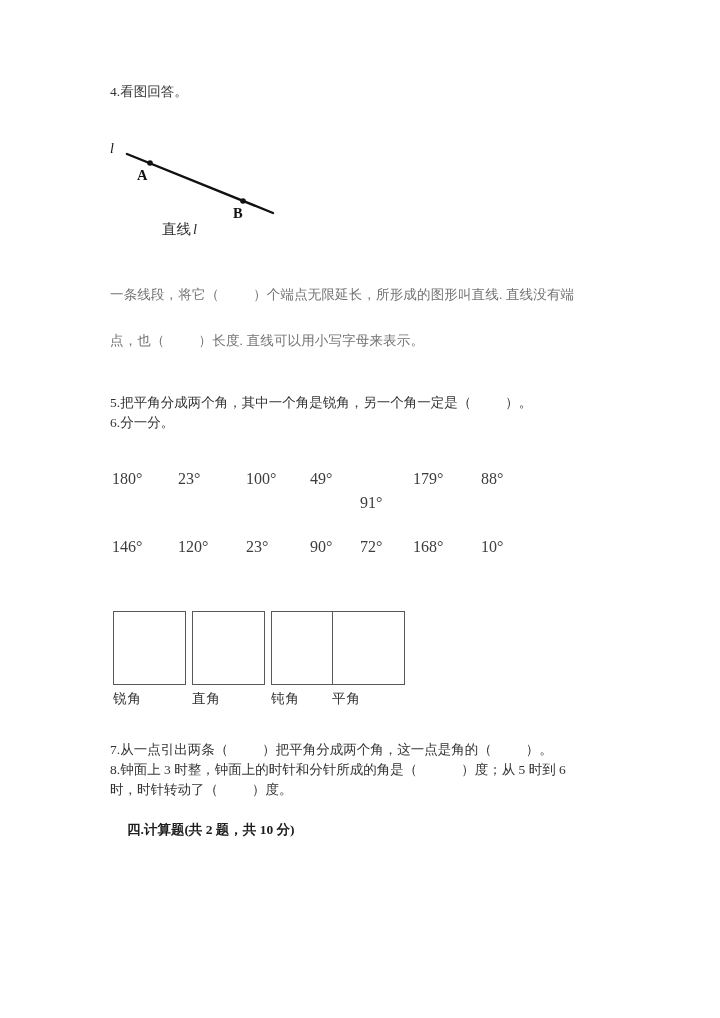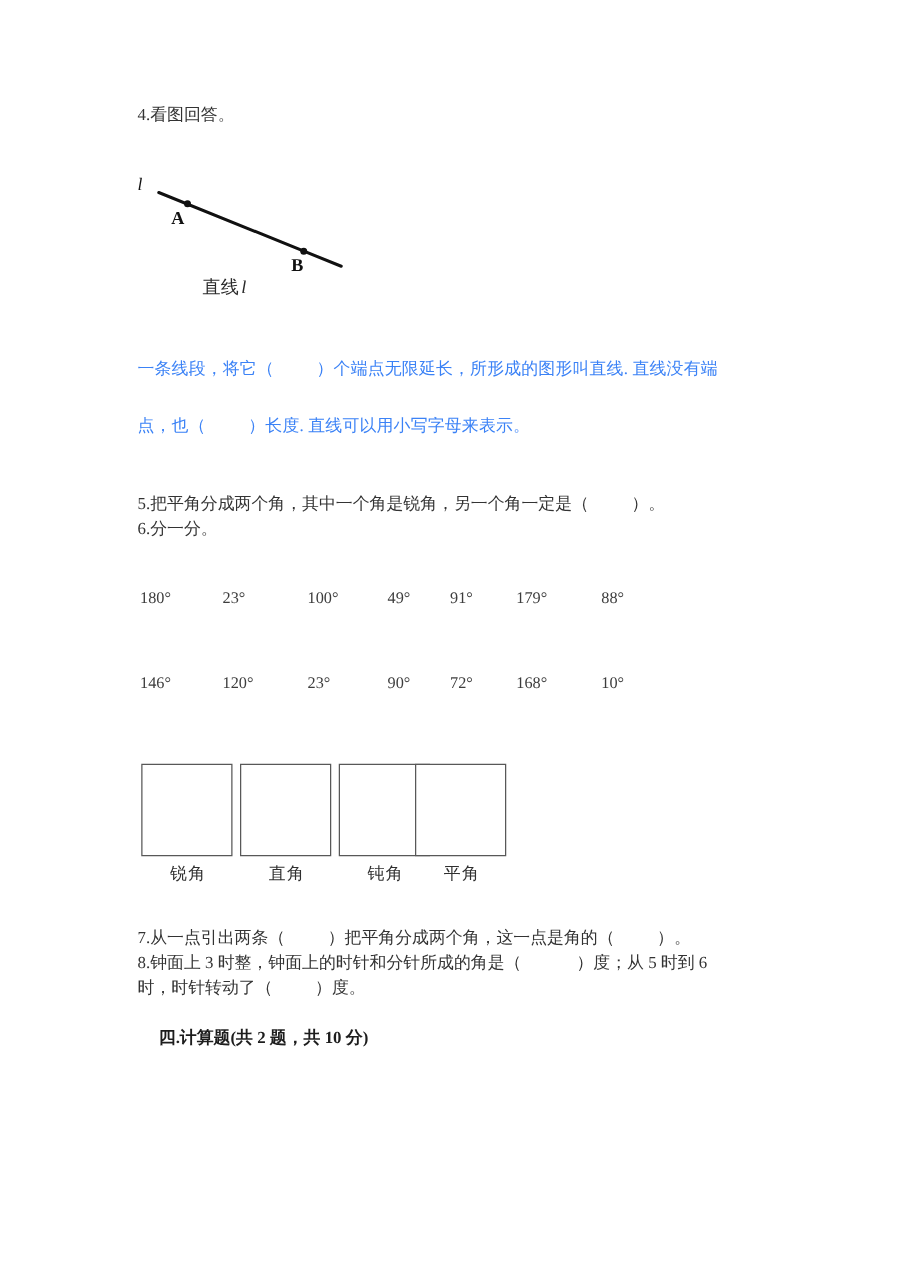--- a/index.html
+++ b/index.html
@@ -25,21 +25,21 @@
     position: absolute;
     font-size: 13.5px;
     line-height: 17px;
     color: #333333;
     white-space: nowrap;
   }
   .para {
     position: absolute;
     font-size: 13.5px;
     line-height: 46px;
-    color: #3b82f6;
+    color: #737373;
     letter-spacing: 0.15px;
     font-family: Liberation Serif, serif;
   }
   .blank {
     display: inline-block;
     width: 34px;
   }
   .blank-lg {
     display: inline-block;
     width: 44px;
@@ -78,21 +78,21 @@
     padding-left: 2px;
   }
 
   
   .angle-row {
     position: absolute;
     height: 20px;
   }
   .angle-val {
     position: absolute;
-    font-size: 13px;
+    font-size: 16px;
     color: #3d3d3d;
     font-family: "Liberation Serif", "DejaVu Serif", serif;
     white-space: nowrap;
     text-align: right;
   }
 
   
   #box-group {
     position: absolute;
     left: 113px;
@@ -107,21 +107,21 @@
   }
   .box-shape {
     width: 73px;
     height: 74px;
     border: 1.6px solid #585858;
     background: #ffffff;
     box-sizing: border-box;
   }
   .box-label {
     margin-top: 5px;
-    text-align: center;
+    text-align: left;
     font-size: 13.5px;
     color: #2f2f2f;
     letter-spacing: 1px;
   }
 
   .section-head {
     position: absolute;
     font-size: 13.5px;
     font-weight: bold;
     color: #1d1d1d;
@@ -156,21 +156,21 @@
     <span>5.把平角分成两个角，其中一个角是锐角，另一个角一定是（</span><span class="blank"></span><span>）。</span>
   </div>
 
   <div class="q-line" style="left:110px; top:414px;">6.分一分。</div>
 
   <div class="angle-row" style="left:0px; top:470px; width:720px;">
     <span class="angle-val" style="left:112px;">180°</span>
     <span class="angle-val" style="left:178px;">23°</span>
     <span class="angle-val" style="left:246px;">100°</span>
     <span class="angle-val" style="left:310px;">49°</span>
-    <span class="angle-val" style="left:360px;">91°</span>
+    <span class="angle-val" style="left:360px;margin-top:24px;">91°</span>
     <span class="angle-val" style="left:413px;">179°</span>
     <span class="angle-val" style="left:481px;">88°</span>
   </div>
 
   <div class="angle-row" style="left:0px; top:538px; width:720px;">
     <span class="angle-val" style="left:112px;">146°</span>
     <span class="angle-val" style="left:178px;">120°</span>
     <span class="angle-val" style="left:246px;">23°</span>
     <span class="angle-val" style="left:310px;">90°</span>
     <span class="angle-val" style="left:360px;">72°</span>

